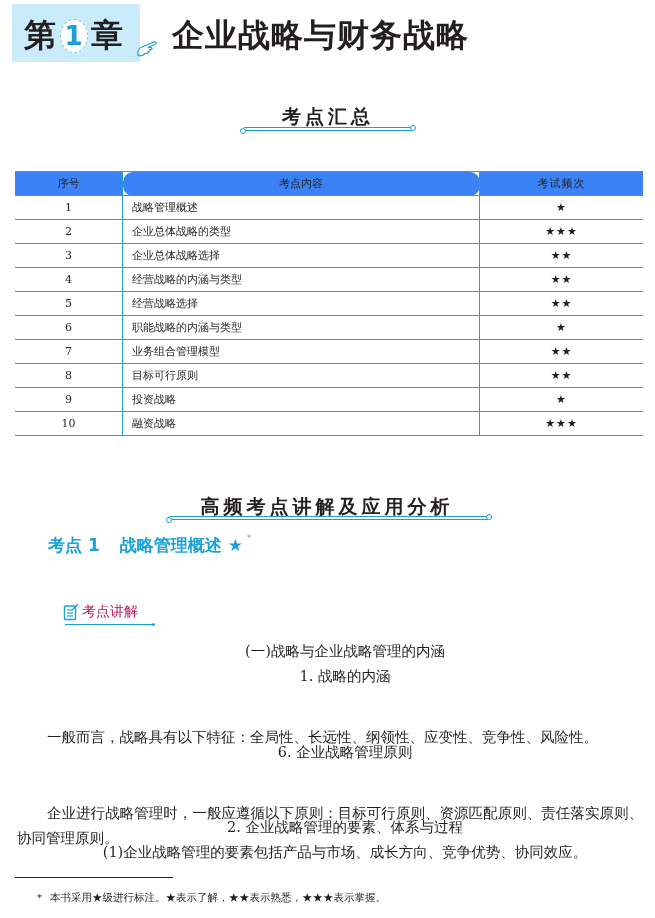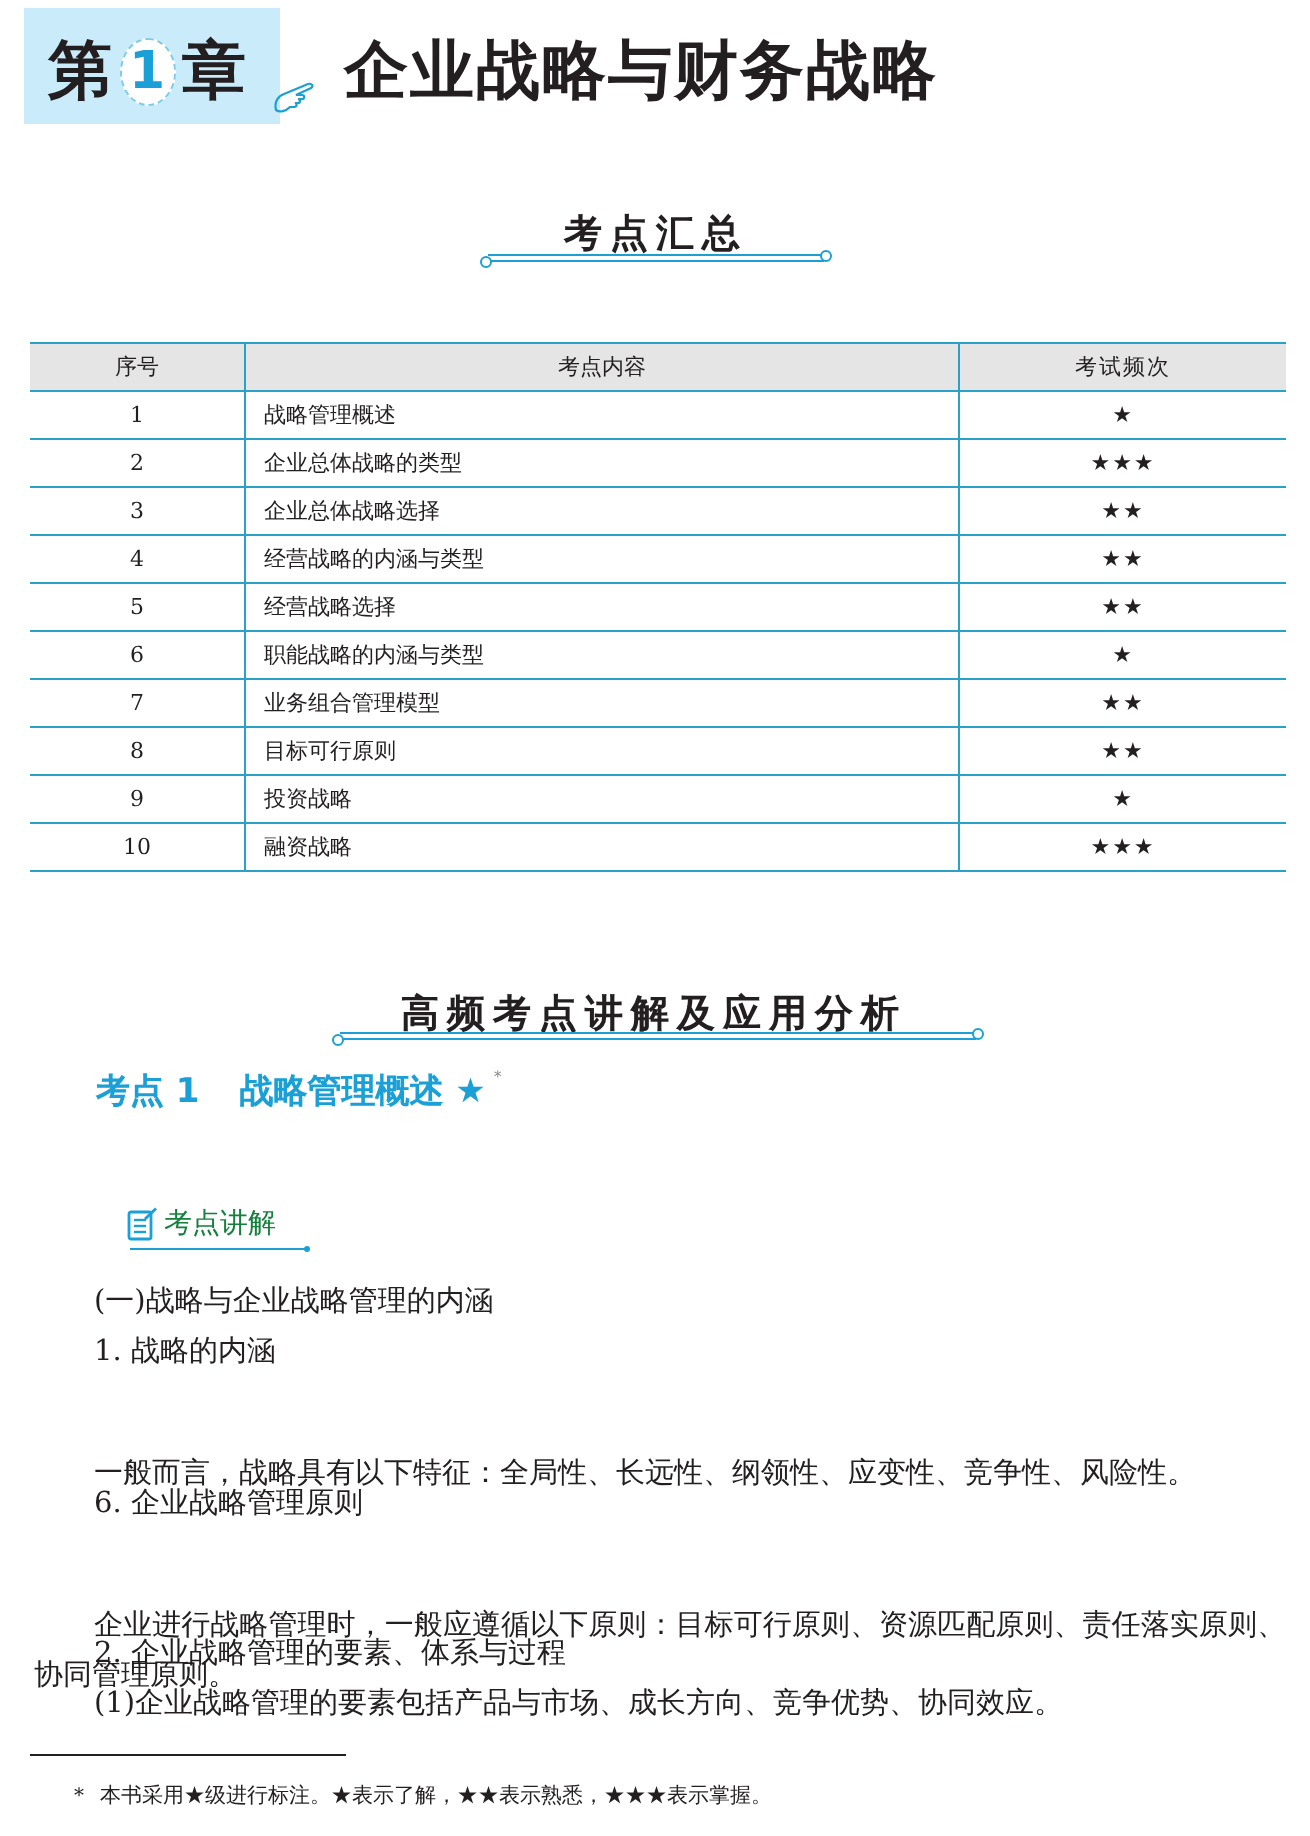--- a/index.html
+++ b/index.html
@@ -20,44 +20,44 @@
   .sec-head { position: absolute; text-align: center; font-family: "DejaVu Sans", sans-serif; font-weight: bold; color: #231f20; }
   .sec-head .t { display: block; letter-spacing: 4px; }
   .ornament { position: absolute; height: 8px; }
   .ornament .l1 { position: absolute; left: 4px; right: 4px; top: 1px; height: 1px; background: #1aa0d6; }
   .ornament .l2 { position: absolute; left: 4px; right: 4px; top: 4px; height: 1px; background: #1aa0d6; }
   .ornament .dot { position: absolute; top: 0px; width: 6px; height: 6px; border-radius: 50%; background: #fff; border: 1.5px solid #1aa0d6; box-sizing: border-box; }
 
   
   table.summary { position: absolute; left: 15px; top: 171px; width: 628px; border-collapse: collapse;
                   font-size: 11px; }
-  table.summary th { background: #e5e5e5; height: 23px; font-family: Liberation Serif, serif; font-weight: normal; font-size: 11px; color: #231f20; }
+  table.summary th { background: #3b82f6; height: 23px; font-family: Liberation Serif, serif; font-weight: normal; font-size: 11px; color: #231f20; }
   table.summary td { height: 23px; }
   table.summary th, table.summary td { border-top: 1.5px solid #2aa1c8; border-bottom: 1.5px solid #2aa1c8; padding: 0; }
   table.summary .c1 { width: 107px; text-align: center; border-right: 1.5px solid #2aa1c8; }
-  table.summary .c2 { width: 347px; text-align: left; border-right: 1.5px solid #2aa1c8; }
+  table.summary .c2 { width: 347px; text-align: left; border-right: 1.5px solid #2aa1c8; border-radius: 10px; }
   table.summary td.c2 { padding-left: 9px; }
   table.summary th.c2 { text-align: center; }
   table.summary .c3 { text-align: center; font-size: 11px; letter-spacing: 1px; }
 
   
   .topic { position: absolute; left: 48px; top: 534px; font-family: "DejaVu Sans", sans-serif; font-weight: bold;
            font-size: 17px; color: #1aa0d6; }
   .topic .gap { display: inline-block; width: 20px; }
   .topic sup { font-size: 8px; color: #888; font-weight: normal; margin-left: 4px; vertical-align: 10px; }
 
   .sub-label { position: absolute; left: 47px; top: 603px; font-family: "DejaVu Sans", sans-serif; font-size: 14px;
-               color: #15803d; display: flex; align-items: center; padding-left: 16px; }
+               color: #be185d; display: flex; align-items: center; padding-left: 16px; }
   .sub-label .ul { position: absolute; left: 18px; top: 21px; width: 88px; height: 1px; background: #1aa0d6; }
   .sub-label .ul:after { content: ""; position: absolute; right: -2px; top: -1px; width: 3px; height: 3px; background: #1aa0d6; border-radius: 50%; }
   .note-icon { width: 16px; height: 18px; margin-right: 3px; }
 
   
   .para { position: absolute; left: 17px; width: 626px; font-size: 14.5px; line-height: 25px; color: #231f20; }
-  .indent { text-indent: 30px; }
+  .indent { text-indent: 30px; text-align: center; }
   .justify { text-align: justify; text-align-last: left; margin-top: 36px; }
 
   
   .fn-rule { position: absolute; left: 15px; top: 877px; width: 158px; height: 1px; background: #231f20; }
   .footnote { position: absolute; left: 37px; top: 891px; font-size: 10.5px; color: #231f20; }
   .footnote .mark { margin-right: 8px; font-size: 10px; }
 </style>
 </head>
 <body>
 

